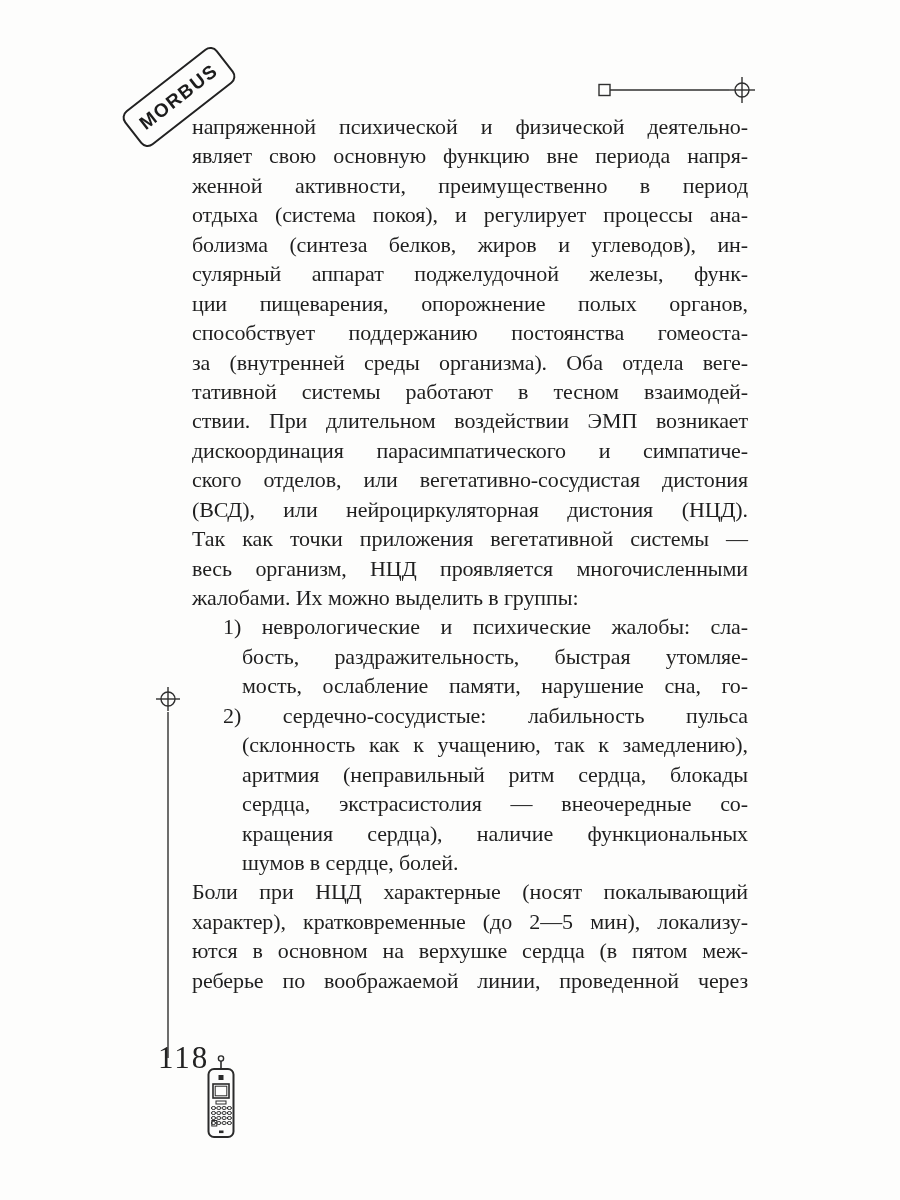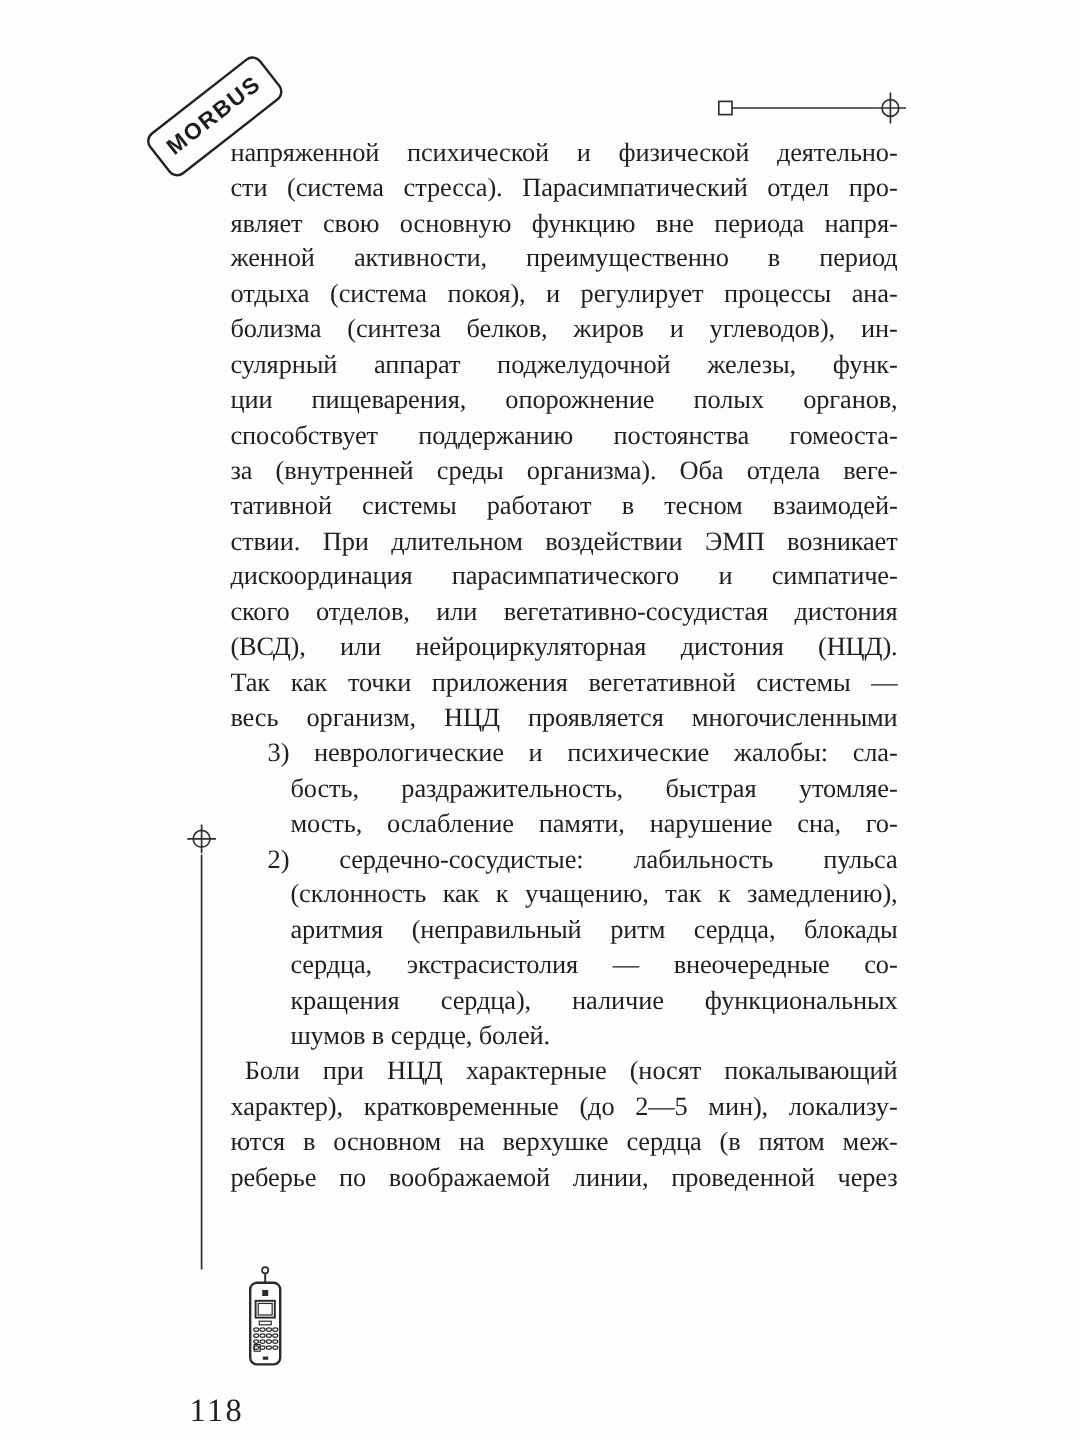--- a/index.html
+++ b/index.html
@@ -39,26 +39,26 @@
   .text-block {
     position: absolute; left: 192px; top: 112px; width: 556px;
     font-size: 22px;
     letter-spacing: -0.1px;
   }
   .line { height: 29.45px; line-height: 29.45px; white-space: normal; }
   .line.j { text-align: justify; text-align-last: justify; }
   .line.l { text-align: left; }
   .ind-list      { margin-left: 50px; }
   .ind-listfirst { margin-left: 31px; }
-  .ind-para      { margin-left: 12px; }
+  .ind-para      { margin-left: 0; }
 
   
   .pageno {
-    position: absolute; left: 158px; top: 1160px;
-    font-size: 27px; letter-spacing: 2px; color: #222;
+    position: absolute; left: 158px; top: 1040px;
+    font-size: 31px; letter-spacing: 2px; color: #222;
   }
   .phone { position: absolute; left: 202px; top: 1054px; }
 </style>
 </head>
 <body>
 
 <div class="page">
 
   <div class="stamp-wrap">
     <span class="stamp-text">MORBUS</span>
@@ -74,37 +74,37 @@
 
   <svg class="reg-left" width="30" height="380" viewBox="0 0 30 380">
     <circle class="reg-stroke" cx="14" cy="15" r="7"></circle>
     <line class="reg-stroke" x1="2" y1="15" x2="26" y2="15"></line>
     <line class="reg-stroke" x1="14" y1="3" x2="14" y2="27"></line>
     <line class="reg-stroke" x1="14" y1="28" x2="14" y2="374"></line>
   </svg>
 
   <div class="text-block" id="text-block">
       <div class="line j">напряженной психической и физической деятельно-</div>
-      <div class="line j">сти (система стресса). Парасимпатический отдел про-</div>
       <div class="line j">являет свою основную функцию вне периода напря-</div>
       <div class="line j">женной активности, преимущественно в период</div>
       <div class="line j">отдыха (система покоя), и регулирует процессы ана-</div>
       <div class="line j">болизма (синтеза белков, жиров и углеводов), ин-</div>
       <div class="line j">сулярный аппарат поджелудочной железы, функ-</div>
       <div class="line j">ции пищеварения, опорожнение полых органов,</div>
       <div class="line j">способствует поддержанию постоянства гомеоста-</div>
       <div class="line j">за (внутренней среды организма). Оба отдела веге-</div>
       <div class="line j">тативной системы работают в тесном взаимодей-</div>
       <div class="line j">ствии. При длительном воздействии ЭМП возникает</div>
       <div class="line j">дискоординация парасимпатического и симпатиче-</div>
       <div class="line j">ского отделов, или вегетативно-сосудистая дистония</div>
       <div class="line j">(ВСД), или нейроциркуляторная дистония (НЦД).</div>
       <div class="line j">Так как точки приложения вегетативной системы —</div>
       <div class="line j">весь организм, НЦД проявляется многочисленными</div>
-      <div class="line j ind-listfirst">3) неврологические и психические жалобы: сла-</div>
+      <div class="line l">жалобами. Их можно выделить в группы:</div>
+      <div class="line j ind-listfirst">1) неврологические и психические жалобы: сла-</div>
       <div class="line j ind-list">бость, раздражительность, быстрая утомляе-</div>
       <div class="line j ind-list">мость, ослабление памяти, нарушение сна, го-</div>
       <div class="line j ind-listfirst">2) сердечно-сосудистые: лабильность пульса</div>
       <div class="line j ind-list">(склонность как к учащению, так к замедлению),</div>
       <div class="line j ind-list">аритмия (неправильный ритм сердца, блокады</div>
       <div class="line j ind-list">сердца, экстрасистолия — внеочередные со-</div>
       <div class="line j ind-list">кращения сердца), наличие функциональных</div>
       <div class="line l ind-list">шумов в сердце, болей.</div>
       <div class="line j ind-para">Боли при НЦД характерные (носят покалывающий</div>
       <div class="line j">характер), кратковременные (до 2—5 мин), локализу-</div>

